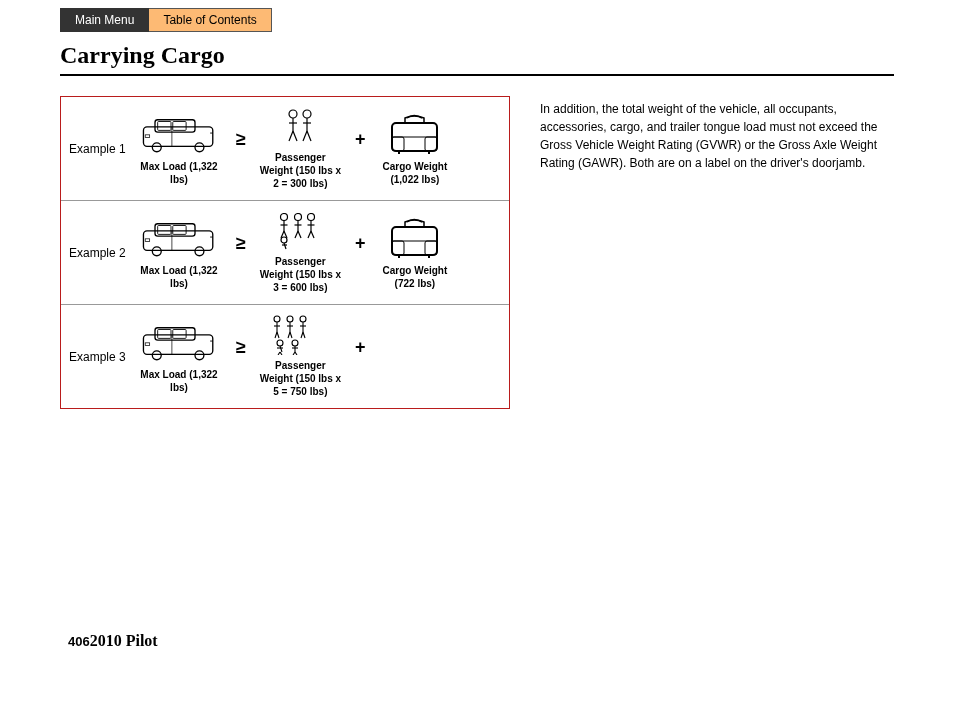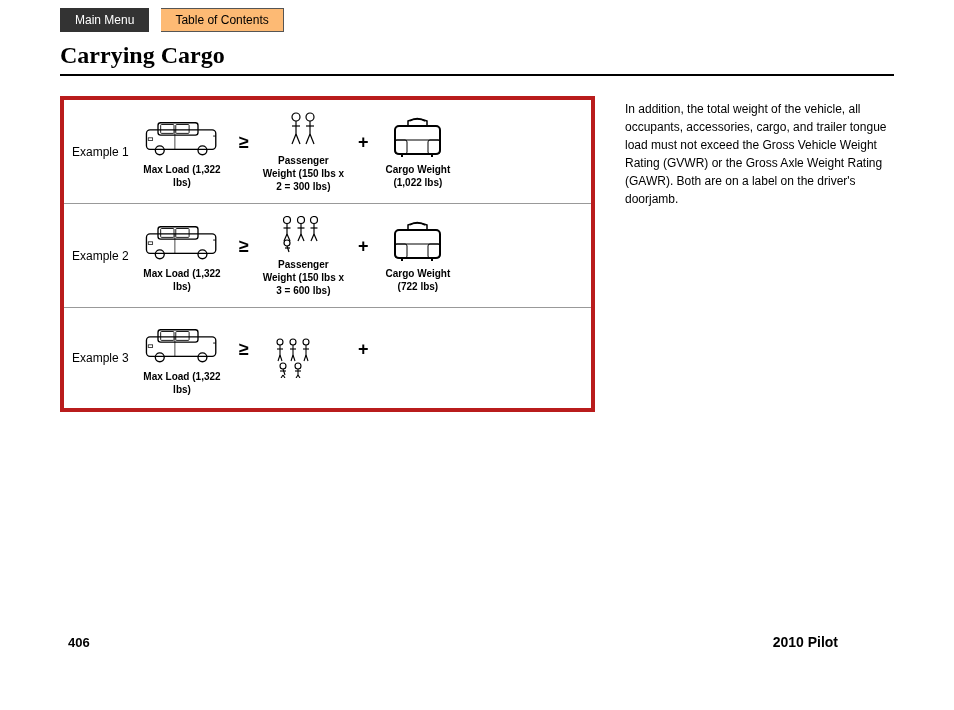--- a/index.html
+++ b/index.html
@@ -11,21 +11,21 @@
       font-size: 13px;
       color: #000;
       overflow: hidden;
       position: relative;
     }
 
     
     .top-nav {
       display: flex;
       padding: 8px 60px 8px 60px;
-      gap: 12px;
+      gap: 0;
     }
     .nav-btn {
       padding: 4px 14px;
       font-size: 12px;
       background: #fff;
       border: 1px solid #555;
       cursor: pointer;
     }
     .nav-btn.main-menu {
       background: #333;
@@ -53,22 +53,22 @@
 
     
     .main-content {
       display: flex;
       padding: 20px 60px 0 60px;
       gap: 30px;
     }
 
     
     .diagram-area {
-      width: 535px;
-      border: 4px solid #b91c1c;
+      width: 450px;
+      border: 1px solid #b91c1c;
       flex-shrink: 0;
     }
 
     .example-row {
       display: flex;
       align-items: center;
       border-bottom: 1px solid #999;
       padding: 10px 8px;
       min-height: 100px;
     }
@@ -164,25 +164,25 @@
       display: flex;
       justify-content: space-between;
       align-items: center;
       margin-left: 8px;
     }
     .page-number {
       font-weight: bold;
       font-size: 13px;
     }
     .vehicle-name {
-      font-size: 14px;
-      font-weight: bold;
-      text-align: right;
+      font-size: 16px;
+      font-weight: bold;
+      text-align: left;
       flex: 1;
-      font-family: Liberation Sans, sans-serif;
+      font-family: Liberation Serif, serif;
     }
   </style>
 </head>
 <body>
 
 <div class="top-nav">
   <button class="nav-btn main-menu">Main Menu</button>
   <button class="nav-btn toc">Table of Contents</button>
 </div>
 
@@ -394,20 +394,22 @@
               <line x1="10" y1="37" x2="8" y2="40" stroke="#000" stroke-width="1.1"></line>
               <line x1="10" y1="37" x2="12" y2="40" stroke="#000" stroke-width="1.1"></line>
 
               <circle cx="25" cy="28" r="3" fill="none" stroke="#000" stroke-width="1.1"></circle>
               <line x1="25" y1="31" x2="25" y2="37" stroke="#000" stroke-width="1.1"></line>
               <line x1="22" y1="33" x2="28" y2="33" stroke="#000" stroke-width="1.1"></line>
               <line x1="25" y1="37" x2="23" y2="40" stroke="#000" stroke-width="1.1"></line>
               <line x1="25" y1="37" x2="27" y2="40" stroke="#000" stroke-width="1.1"></line>
             </svg>
           </div>
+          <div class="caption">Passenger Weight
+(150 lbs x 5 = 750 lbs)</div>
         </div>
 
         <div class="plus-sign">+</div>
 
       </div>
     </div>
 
   </div>
 
   <div class="right-text">In addition, the total weight of the vehicle, all occupants, accessories, cargo, and trailer tongue load must not exceed the Gross Vehicle Weight Rating (GVWR) or the Gross Axle Weight Rating (GAWR). Both are on a label on the driver's doorjamb.</div>

